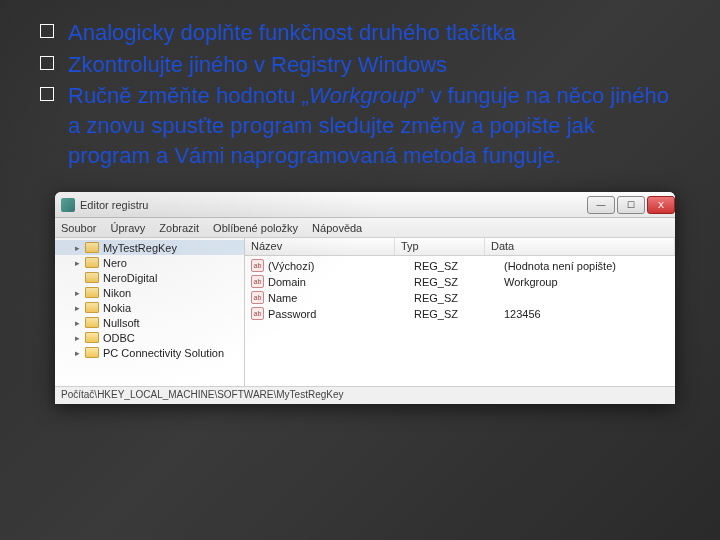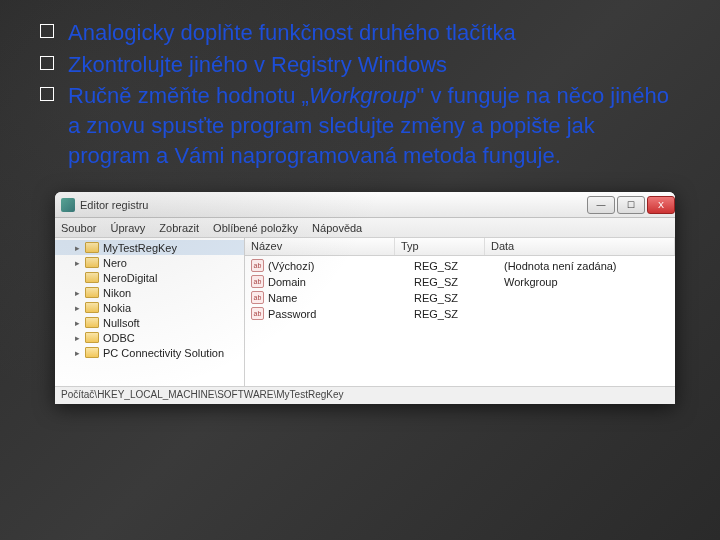--- a/index.html
+++ b/index.html
@@ -207,34 +207,35 @@
     <div class="listpane">
       <div class="listhead">
         <div class="col name">Název</div>
         <div class="col type">Typ</div>
         <div class="col data">Data</div>
       </div>
       <div class="listrow">
         <span class="valicon">ab</span>
         <span class="cell name">(Výchozí)</span>
         <span class="cell type">REG_SZ</span>
-        <span class="cell data">(Hodnota není zadána)</span>
+        <span class="cell data">(Hodnota není popište)</span>
       </div>
       <div class="listrow">
         <span class="valicon">ab</span>
         <span class="cell name">Domain</span>
         <span class="cell type">REG_SZ</span>
         <span class="cell data">Workgroup</span>
       </div>
       <div class="listrow">
         <span class="valicon">ab</span>
         <span class="cell name">Name</span>
         <span class="cell type">REG_SZ</span>
       </div>
       <div class="listrow">
         <span class="valicon">ab</span>
         <span class="cell name">Password</span>
         <span class="cell type">REG_SZ</span>
+        <span class="cell data">123456</span>
       </div>
     </div>
   </div>
   <div class="statusbar">Počítač\HKEY_LOCAL_MACHINE\SOFTWARE\MyTestRegKey</div>
 </div>
 
 </body></html>

